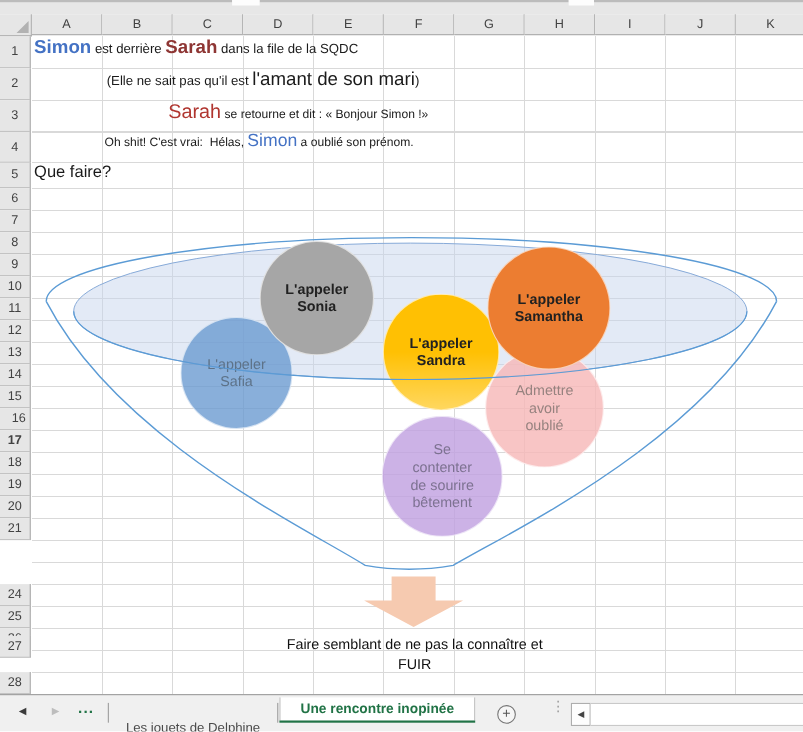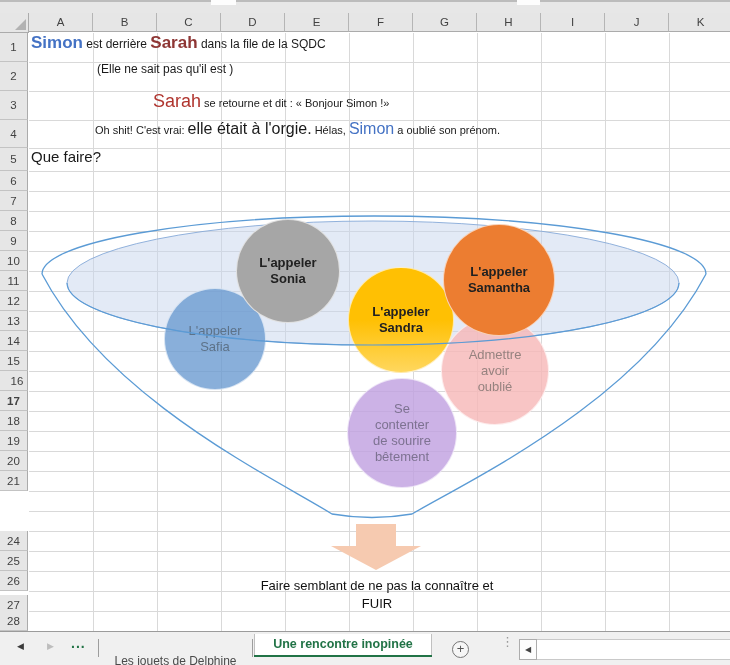--- a/index.html
+++ b/index.html
@@ -130,21 +130,21 @@
       <div class="row-h" style="top: 391px; height: 20px; line-height: 20px; font-weight: bold;">17</div>
       <div class="row-h" style="top: 411px; height: 20px; line-height: 20px;">18</div>
       <div class="row-h" style="top: 431px; height: 20px; line-height: 20px;">19</div>
       <div class="row-h" style="top: 451px; height: 20px; line-height: 20px;">20</div>
       <div class="row-h" style="top: 471px; height: 20px; line-height: 20px;">21</div>
       <div class="row-h" style="top: 505px; height: 20px; line-height: 20px; margin-top: 28px;">22</div>
       <div class="row-h" style="top: 511px; height: 20px; line-height: 20px; margin-top: 25px;">23</div>
       <div class="row-h" style="top: 531px; height: 20px; line-height: 20px;">24</div>
       <div class="row-h" style="top: 551px; height: 20px; line-height: 20px;">25</div>
       <div class="row-h" style="top: 571px; height: 20px; line-height: 20px;">26</div>
-      <div class="row-h" style="top: 595px; height: 20px; line-height: 20px;">27</div>
+      <div class="row-h" style="top: 578px; height: 20px; line-height: 20px;">27</div>
       <div class="row-h" style="top: 611px; height: 20px; line-height: 20px;">28</div>
     </div>
 
   <svg id="gridlines" class="layer" width="730" height="632">
       <line x1="93" x2="93" y1="33" y2="631"></line>
       <line x1="157" x2="157" y1="33" y2="631"></line>
       <line x1="221" x2="221" y1="33" y2="631"></line>
       <line x1="285" x2="285" y1="33" y2="631"></line>
       <line x1="349" x2="349" y1="33" y2="631"></line>
       <line x1="413" x2="413" y1="33" y2="631"></line>
@@ -206,27 +206,27 @@
 
   <svg class="layer" width="730" height="632" style="z-index:7;">
     <path d="M 67 283 A 306 62 0 0 0 679 283" fill="none" stroke="#5b9bd5" stroke-width="1.1"></path>
     <polygon points="356,524 396,524 396,546 421,546 376,570 331,546 356,546" fill="#f6cab0"></polygon>
   </svg>
 
   <div class="srow" style="left:31px;top:33px;height:29px;">
     <span class="t17 blue-b">Simon</span><span class="t12"> est derrière </span><span class="t17 dred-b">Sarah</span><span class="t12"> dans la file de la SQDC</span>
   </div>
   <div class="srow" style="left:97px;top:62px;height:29px;">
-    <span class="t12">(Elle ne sait pas qu'il est </span><span class="t12">)</span>
+    <span class="t12">(Elle ne sait pas qu'il est </span><span class="t17">l'amant de son mari</span><span class="t12">)</span>
   </div>
   <div class="srow" style="left:153px;top:91px;height:29px;">
     <span class="t18 red">Sarah</span><span class="t11"> se retourne et dit : « Bonjour Simon !»</span>
   </div>
   <div class="srow" style="left:95px;top:120px;height:28px;">
-    <span class="t11">Oh shit! C'est vrai: </span><span class="t16">elle était à l'orgie.</span><span class="t11"> Hélas, </span><span class="t16 blue">Simon</span><span class="t11"> a oublié son prénom.</span>
+    <span class="t11">Oh shit! C'est vrai: </span><span class="t11"> Hélas, </span><span class="t16 blue">Simon</span><span class="t11"> a oublié son prénom.</span>
   </div>
   <div class="srow" style="left:31px;top:148px;height:23px;">
     <span class="t15">Que faire?</span>
   </div>
 
   <div id="conclusion">Faire semblant de ne pas la connaître et
 FUIR</div>
 
   <div id="tabbar">
     <div id="nav-left" class="nav-arrow">◀</div>

